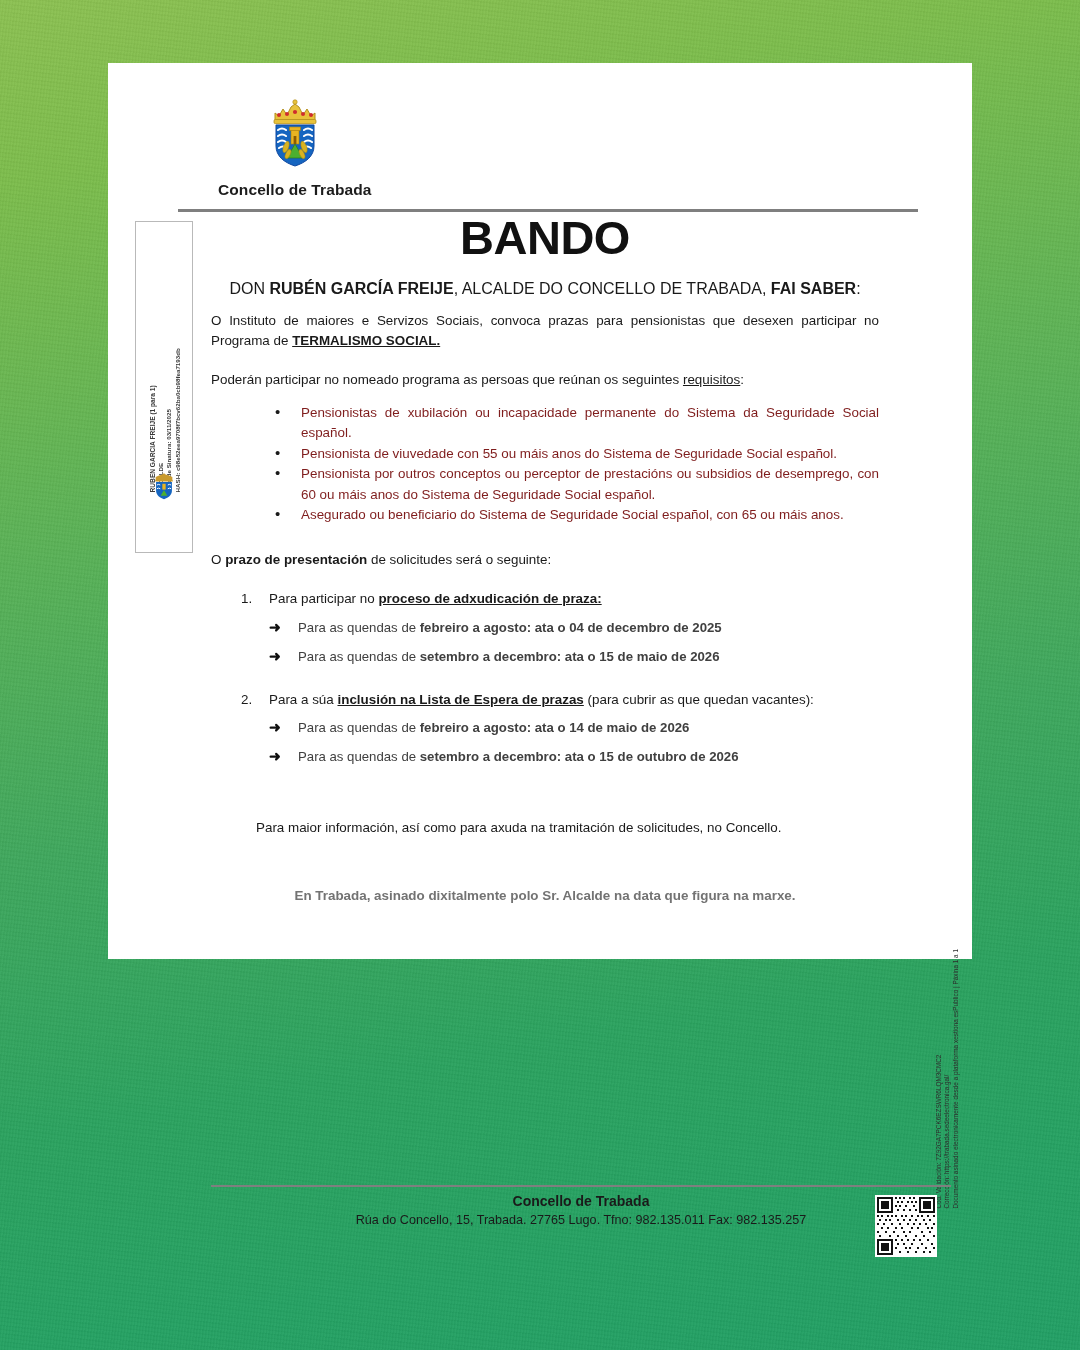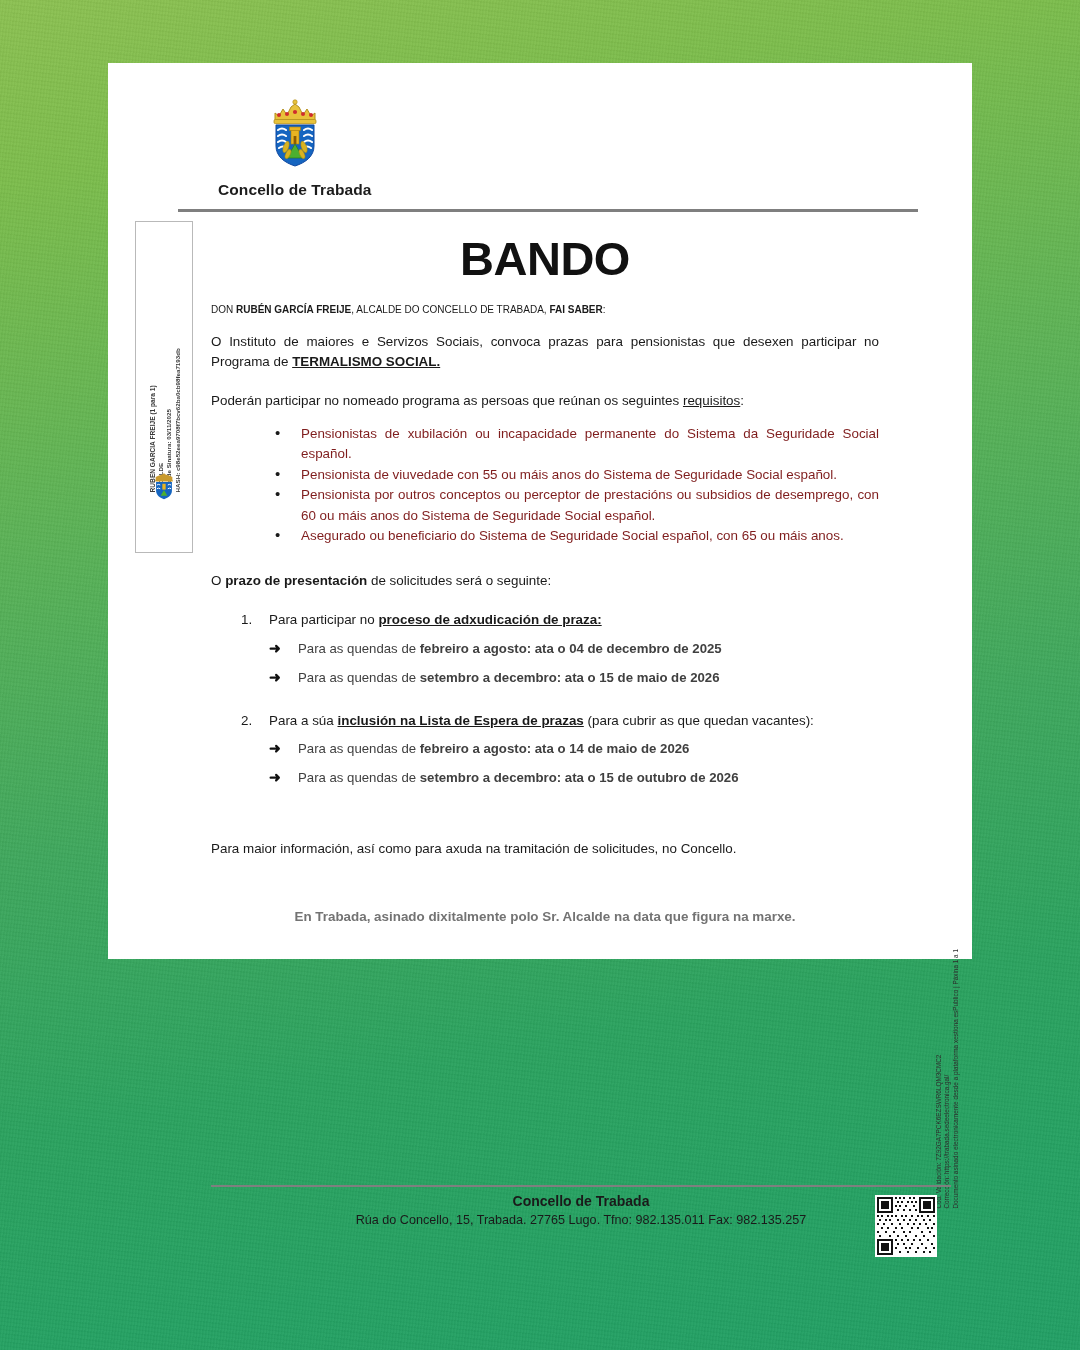--- a/index.html
+++ b/index.html
@@ -54,28 +54,28 @@
 
   
   .valid-text{
     position:absolute;left:-105px;top:268px;width:330px;
     transform:rotate(-90deg);
     font-size:6.4px;line-height:8.4px;color:#2c2c2c;white-space:nowrap;
   }
   .valid-wrap{position:absolute;left:780px;top:700px;width:30px;height:500px;}
 
   
-  .body{position:absolute;left:103px;top:172px;width:668px;}
+  .body{position:absolute;left:103px;top:151px;width:668px;}
   h1.bando{
     margin:0 0 18px 0;text-align:center;
     font-size:47px;font-weight:bold;letter-spacing:-0.5px;color:#111;
     line-height:1;
   }
   p{margin:0 0 13px 0;font-size:13.4px;line-height:19.5px;color:#1a1a1a;text-align:justify;}
-  .don{font-size:10px;line-height:19px;text-align:left;}
+  .don{font-size:16px;line-height:19px;text-align:center;}
   b{font-weight:bold;}
   u{text-decoration:underline;}
   .bu{font-weight:bold;text-decoration:underline;}
 
   ul.req{margin:4px 0 0 0;padding:0 0 0 62px;list-style:none;}
   ul.req li{
     position:relative;font-size:13.4px;line-height:20.5px;color:#7f1d1d;
     text-align:justify;margin-bottom:0px;padding-left:28px;
   }
   ul.req li:before{
@@ -91,21 +91,21 @@
     content:counter(pz) ".";position:absolute;left:0;top:0;font-size:13.4px;
   }
   .arrows{margin:9px 0 0 0;padding:0;list-style:none;}
   .arrows li{
     position:relative;padding-left:29px;font-size:13.2px;line-height:18px;
     margin-bottom:11px;text-align:left;color:#404040;
   }
   .arrows li:before{
     content:"\279C";position:absolute;left:0;top:-1px;font-size:14px;font-weight:bold;color:#111;
   }
-  .info-p{margin-top:52px;}
+  .info-p{margin-top:52px;margin-left:45px;}
   .signline{
     margin-top:48px;text-align:center;font-size:13.4px;font-weight:bold;color:#737373;
     line-height:19px;
   }
 
   
   .footer-rule{position:absolute;left:103px;top:1122px;width:740px;height:2px;background:#7f7f7f;}
   .footer{position:absolute;left:103px;top:1128px;width:740px;text-align:center;}
   .footer .f1{font-size:14px;font-weight:bold;color:#1a1a1a;line-height:20px;}
   .footer .f2{font-size:12.6px;color:#1a1a1a;line-height:19px;}

